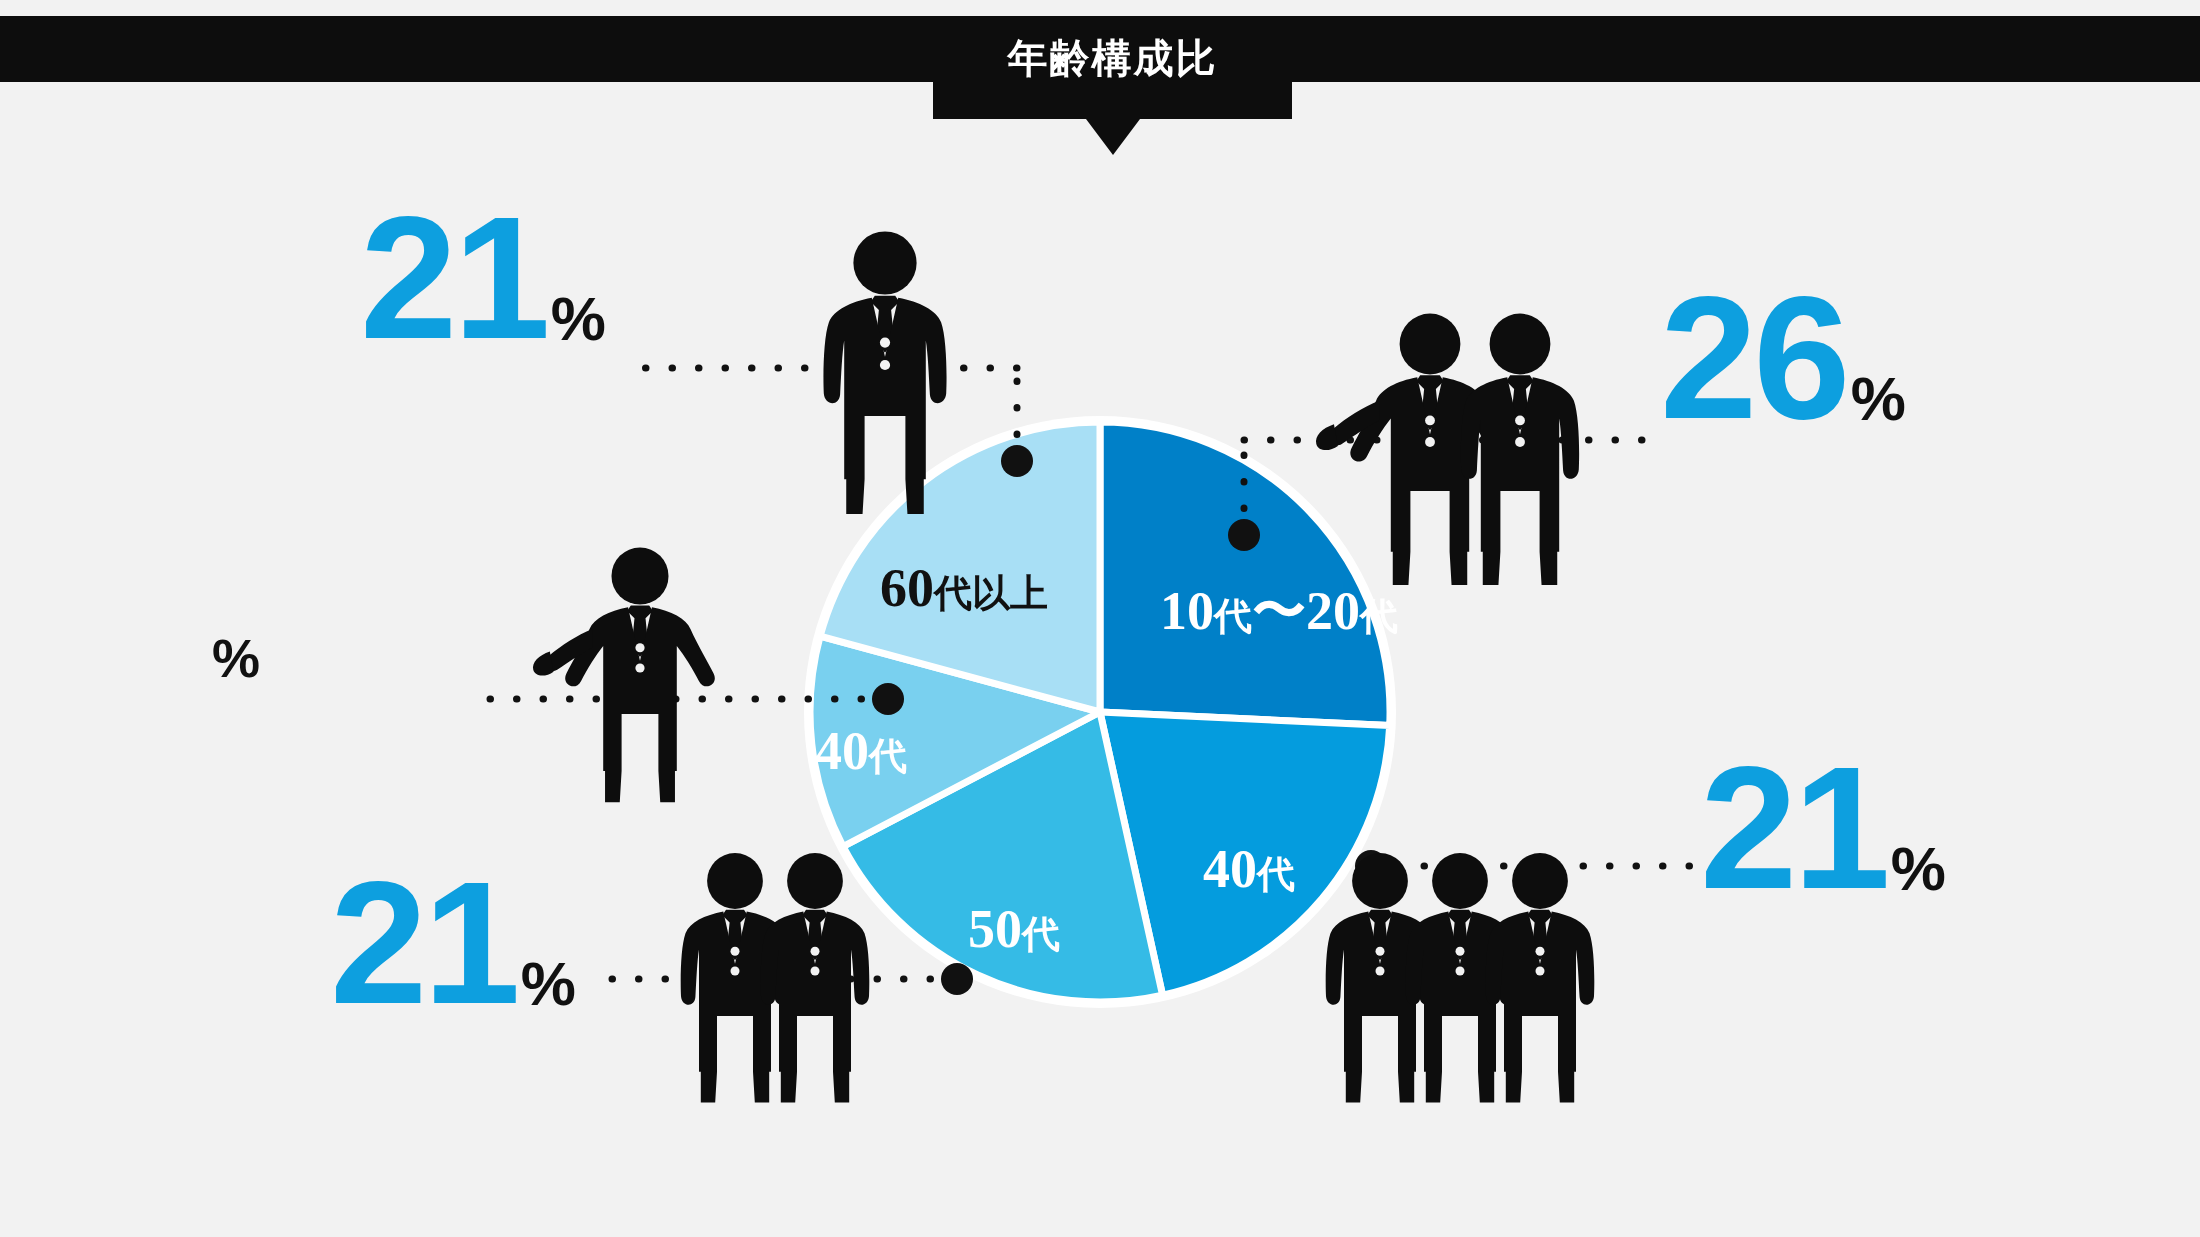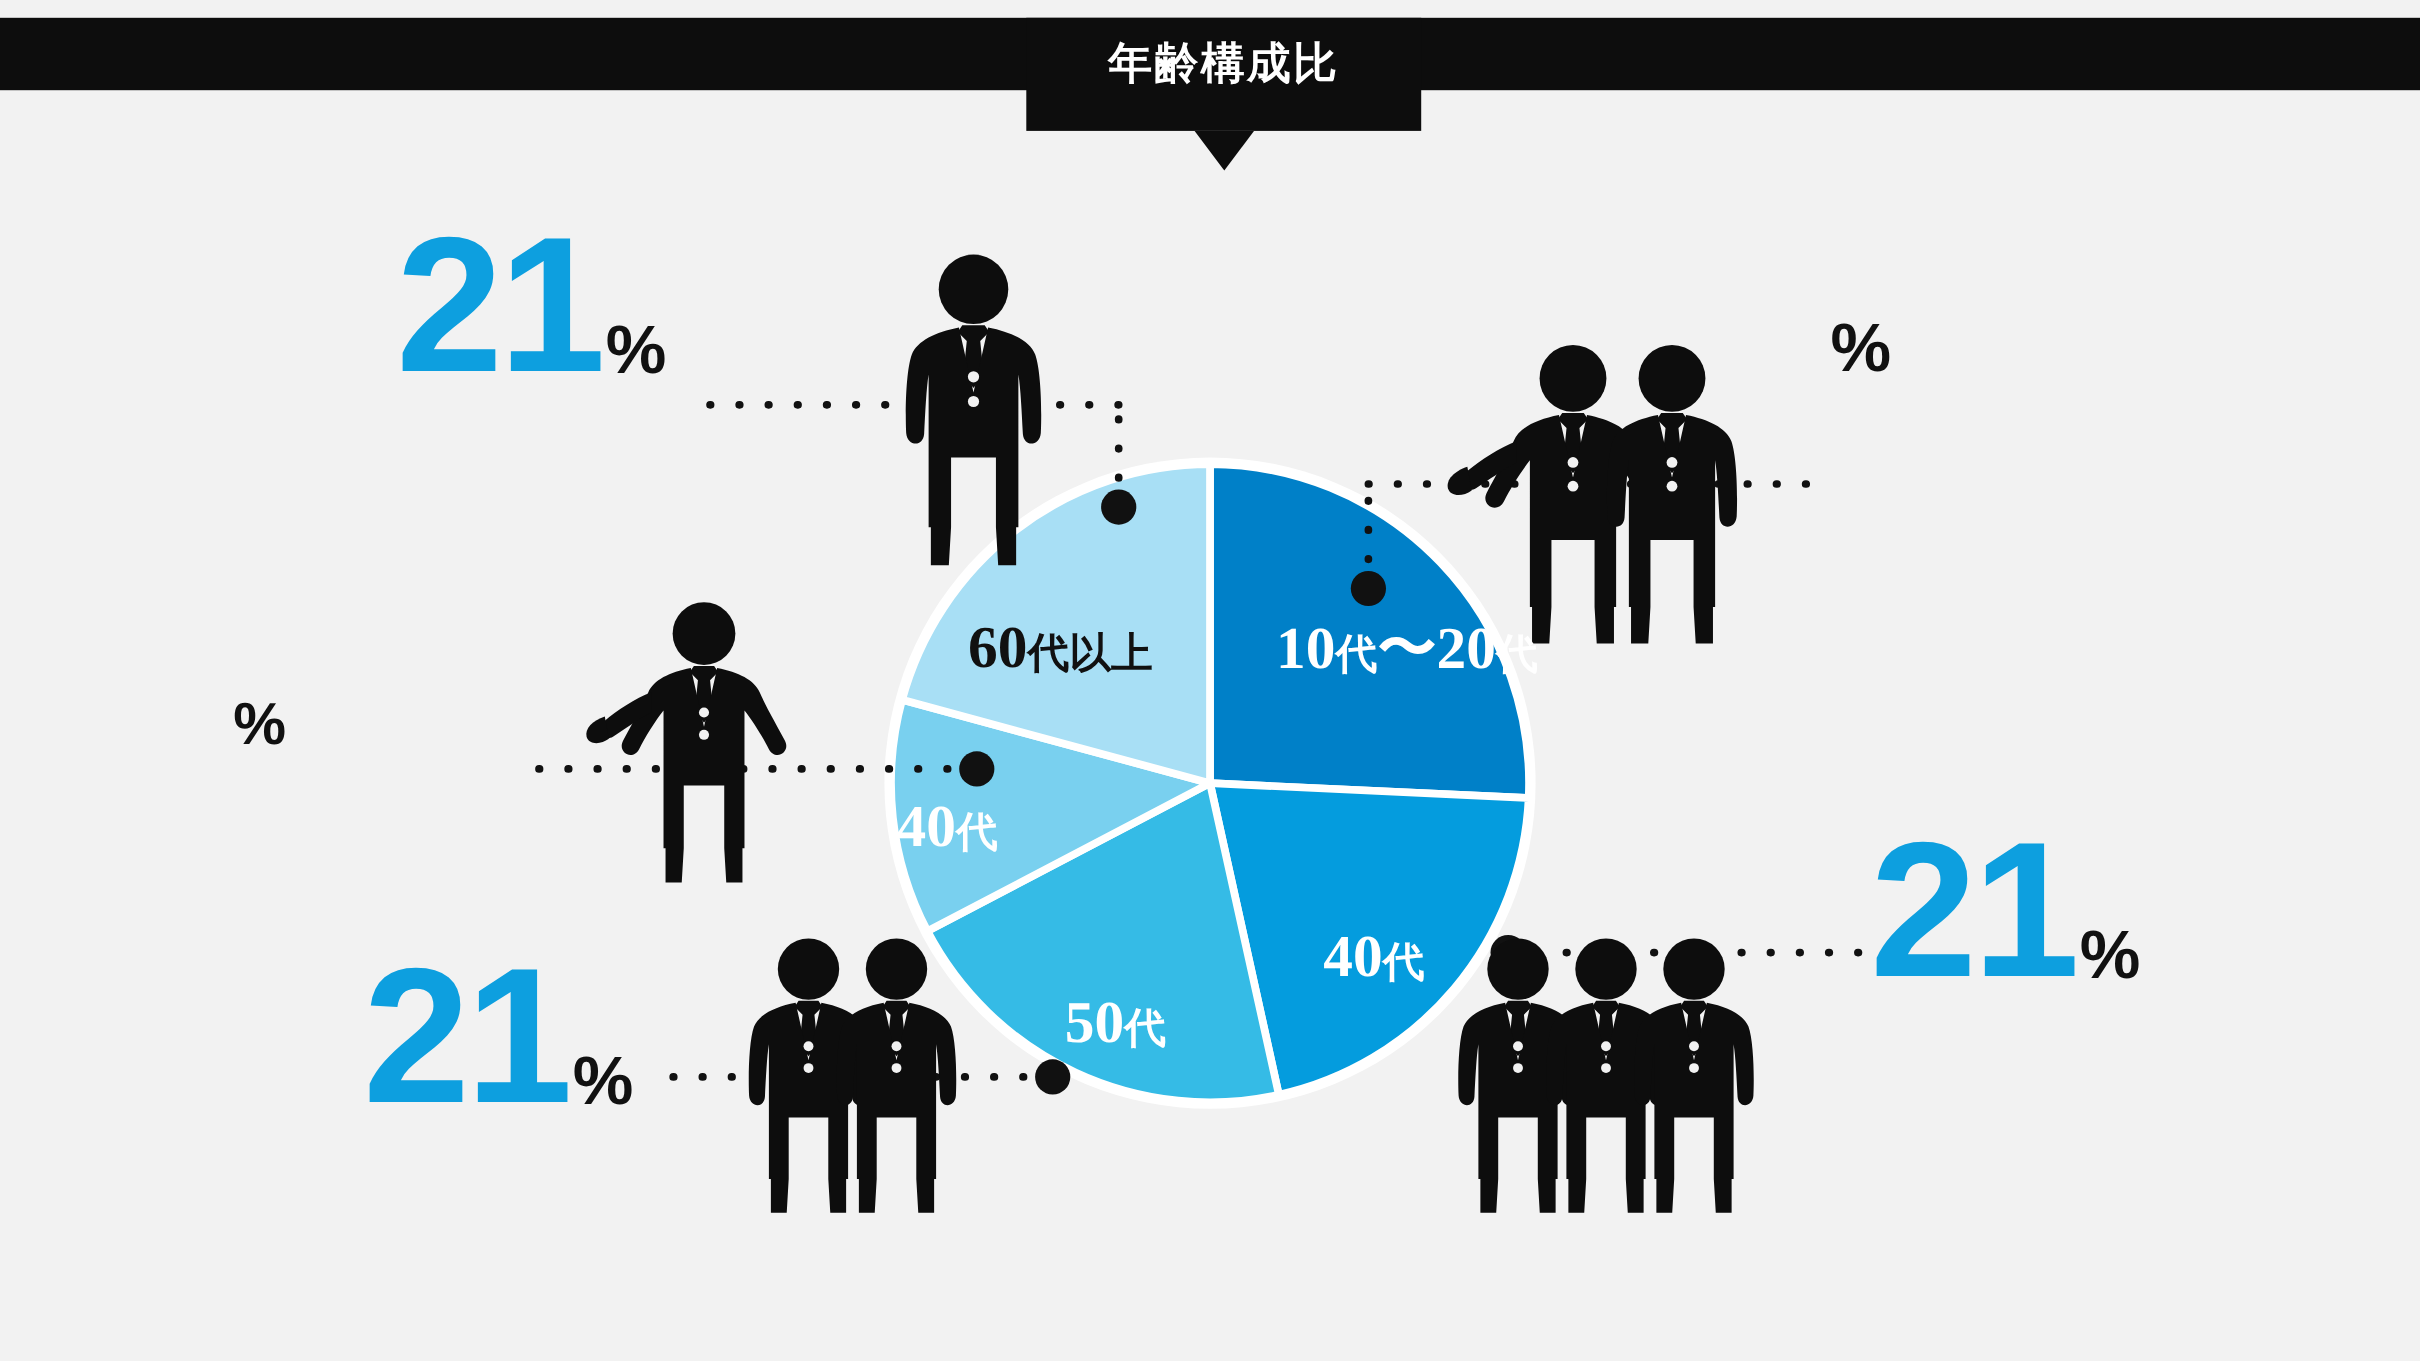--- a/index.html
+++ b/index.html
@@ -182,21 +182,21 @@
       </g>
       <g transform="translate(1460,1000) scale(0.90)">
         <use href="#man-stand"></use>
       </g>
       <g transform="translate(1540,1000) scale(0.90)">
         <use href="#man-stand"></use>
       </g>
     </g>
   </svg>
 
-  <div class="slab light" style="left:1160px;top:546px;text-align:right;">
+  <div class="slab light" style="left:1160px;top:568px;text-align:right;">
     <span class="big">10</span><span class="sm">代</span><span class="big">〜</span><span class="big">20</span><span class="sm">代</span>
   </div>
 
   <div class="slab light" style="left:1203px;top:826px;">
     <span class="big">40</span><span class="sm">代</span>
   </div>
 
   <div class="slab light" style="left:968px;top:886px;">
     <span class="big">50</span><span class="sm">代</span>
   </div>
@@ -217,20 +217,21 @@
   <div class="pct small" style="left:208px;top:615px;color:#0d9fdf;">
     <span class="sym">%</span>
   </div>
 
   <div class="pct" style="left:330px;top:855px;color:#0d9fdf;">
     <span class="num">21</span>
     <span class="sym">%</span>
   </div>
 
   <div class="pct" style="left:1660px;top:270px;color:#0d9fdf;">
+    <span class="num">26</span>
     <span class="sym">%</span>
   </div>
 
   <div class="pct" style="left:1700px;top:740px;color:#0d9fdf;">
     <span class="num">21</span>
     <span class="sym">%</span>
   </div>
 
 </div>
 

